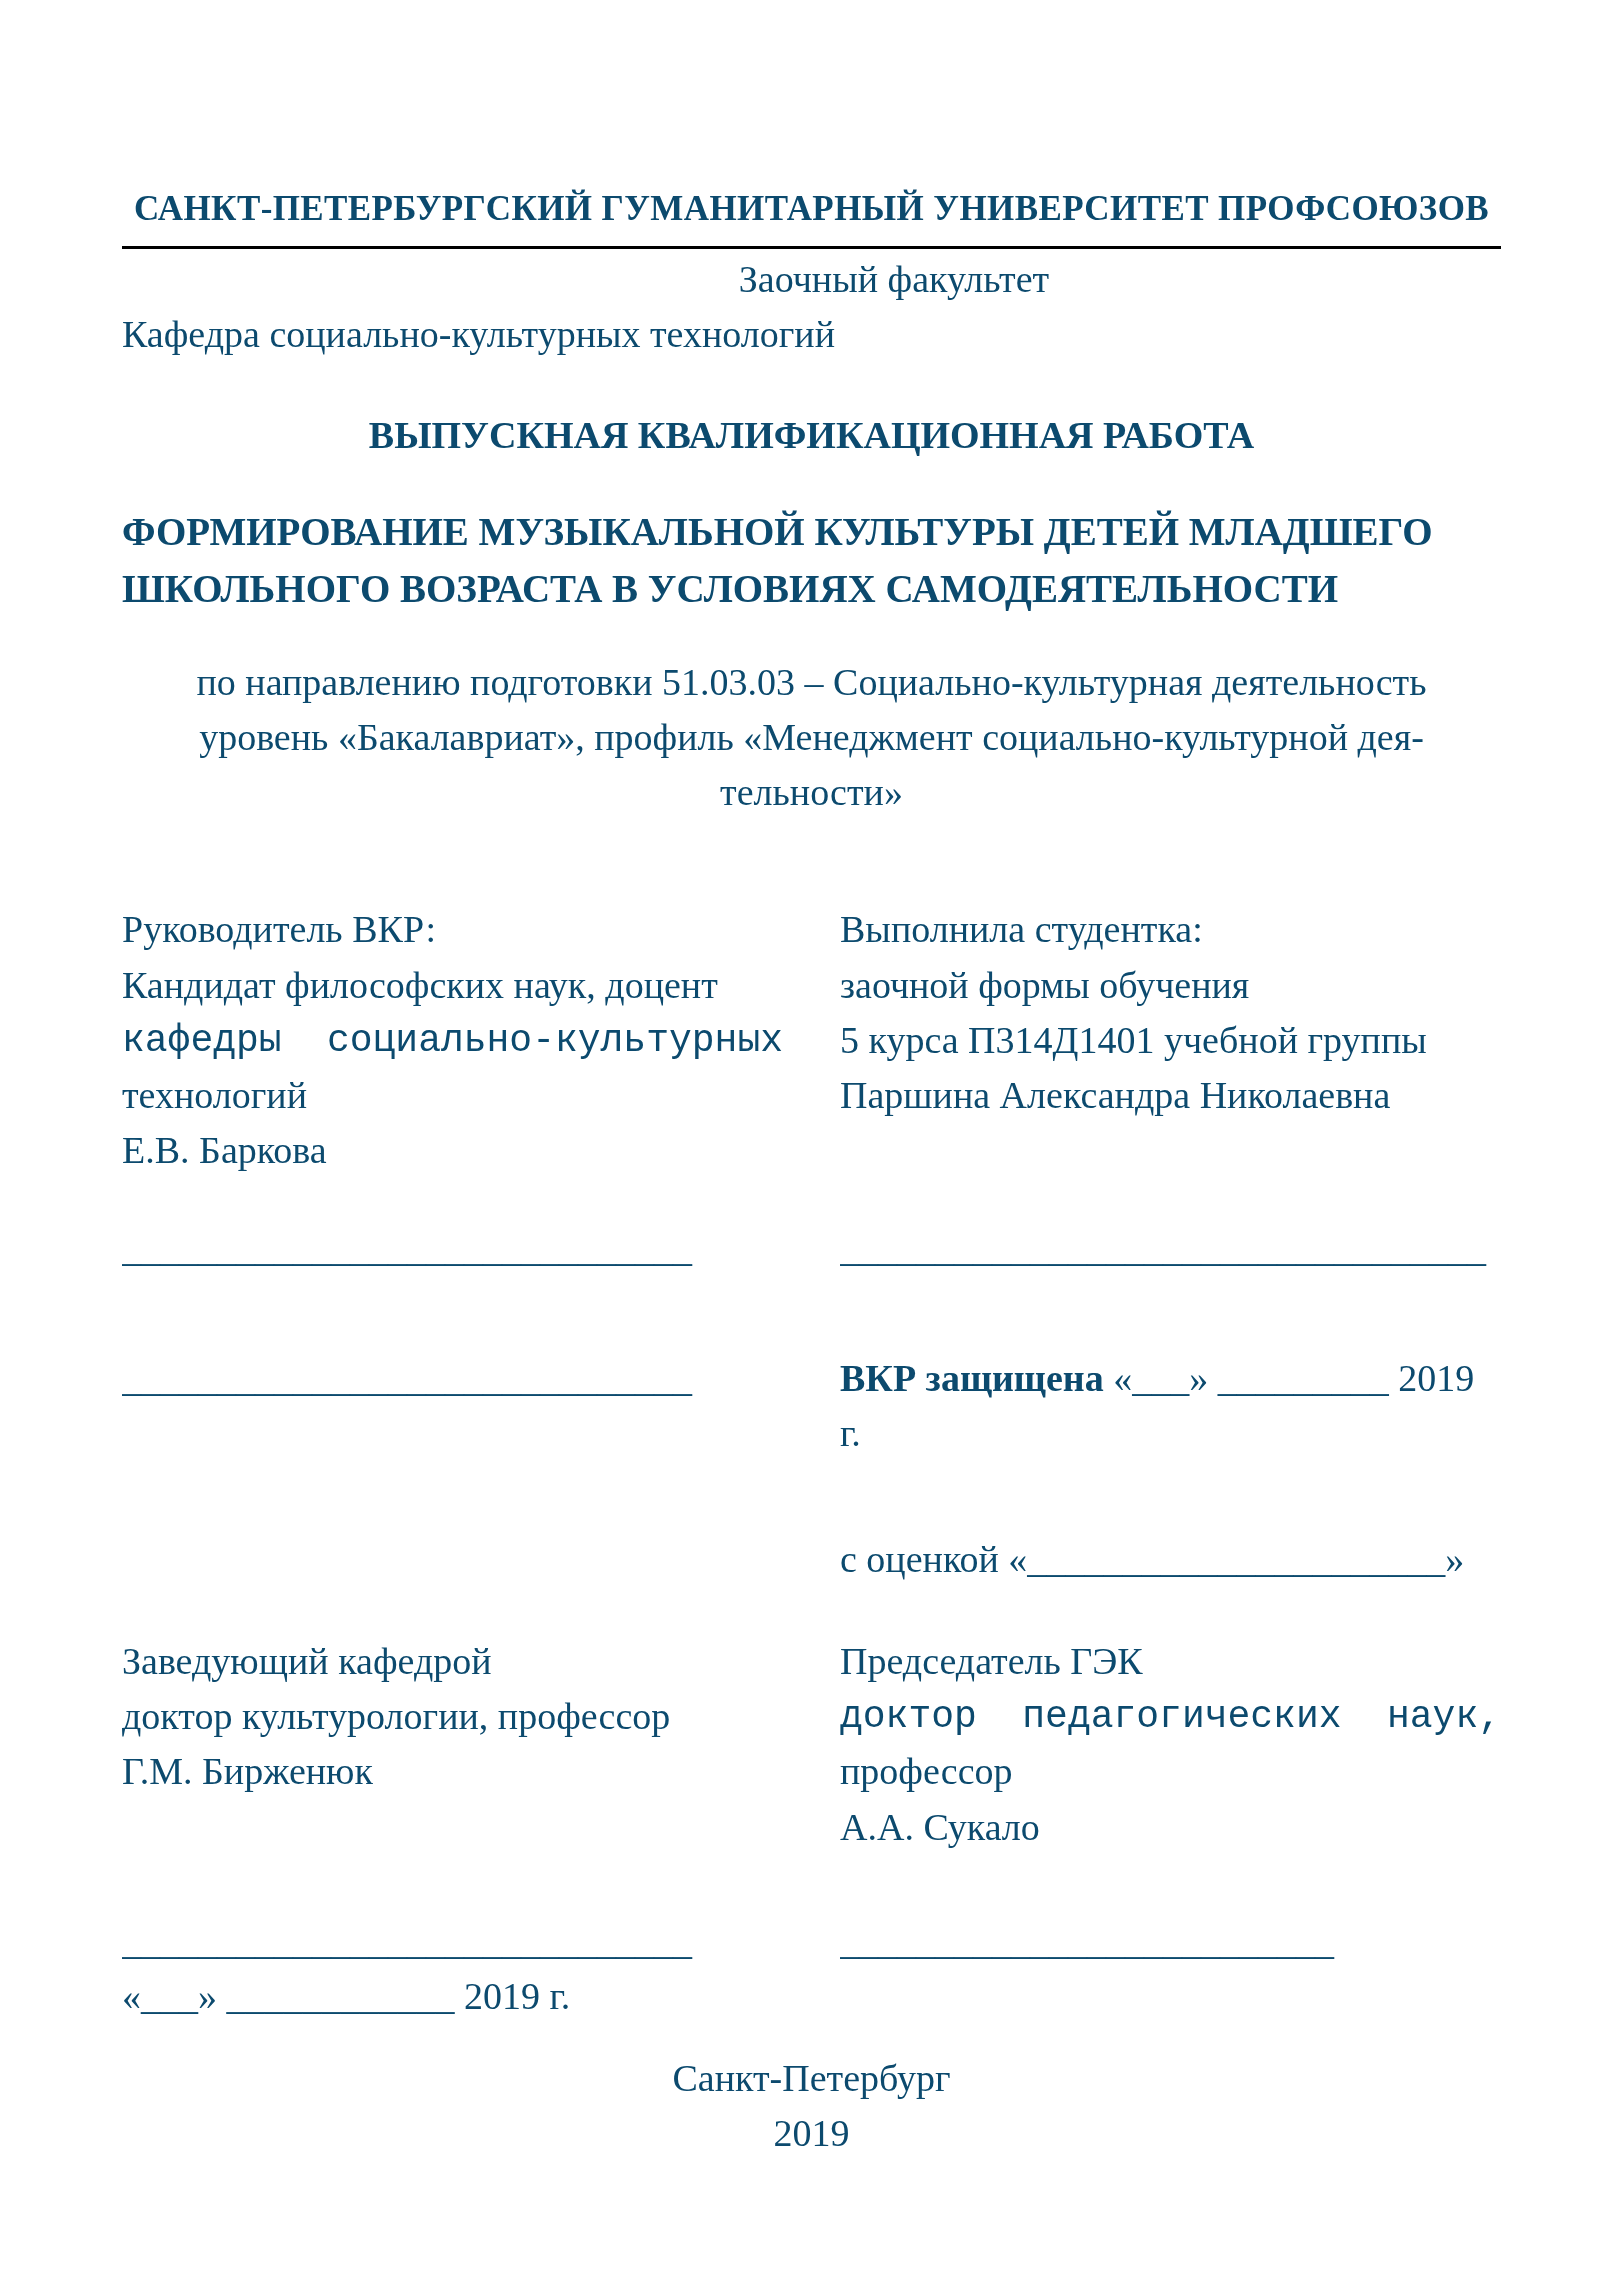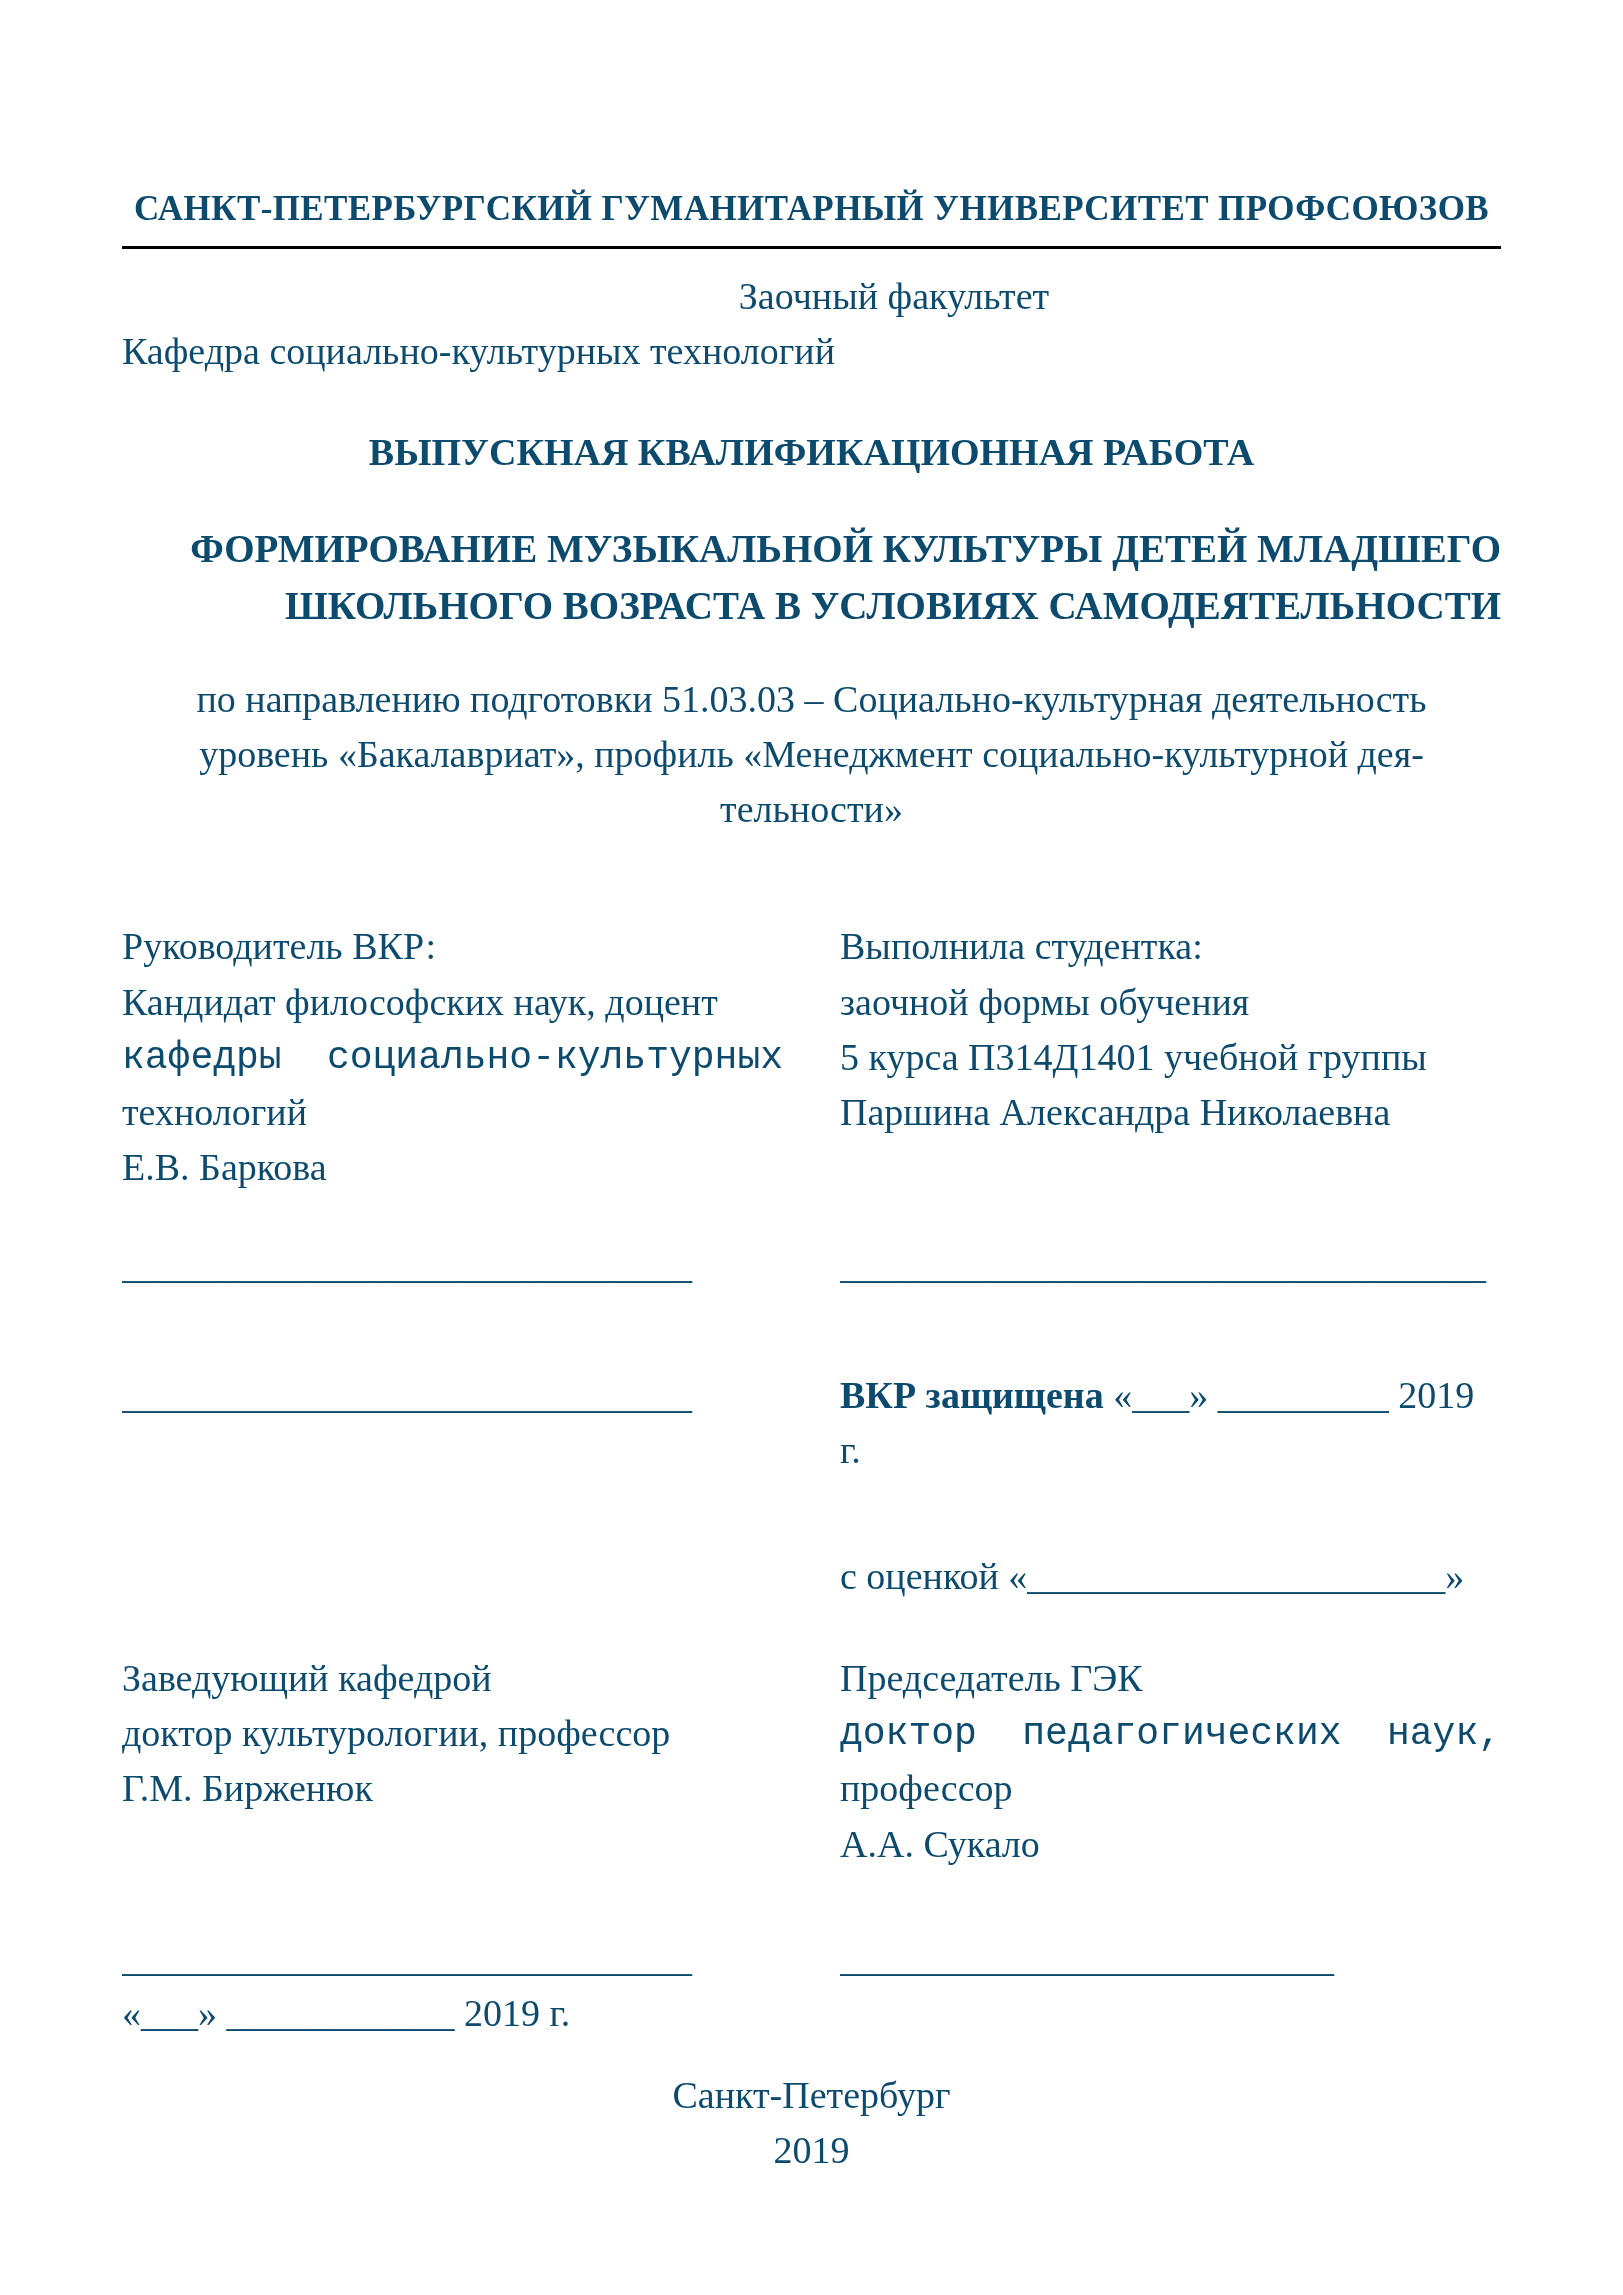--- a/index.html
+++ b/index.html
@@ -22,36 +22,36 @@
   }
   .university {
     font-weight: bold;
     font-size: 35px;
     text-align: center;
     padding-bottom: 11px;
     border-bottom: 3.9px solid #000;
     letter-spacing: 0.4px;
   }
   .faculty {
-    margin-top: 20px;
+    margin-top: 3px;
     text-align: center;
     padding-left: 165px;
   }
   .department {
     margin-right: -31px;
   }
   .work-type {
     margin-top: 46px;
     text-align: center;
     font-weight: bold;
     font-size: 38px;
   }
   .title-block {
     margin-top: 41px;
-    text-align: right;
+    text-align: left;
     font-weight: bold;
     font-size: 39px;
     line-height: 1.45;
   }
   .program-block {
     margin-top: 38px;
     text-align: center;
     line-height: 1.45;
   }
   .cols {

